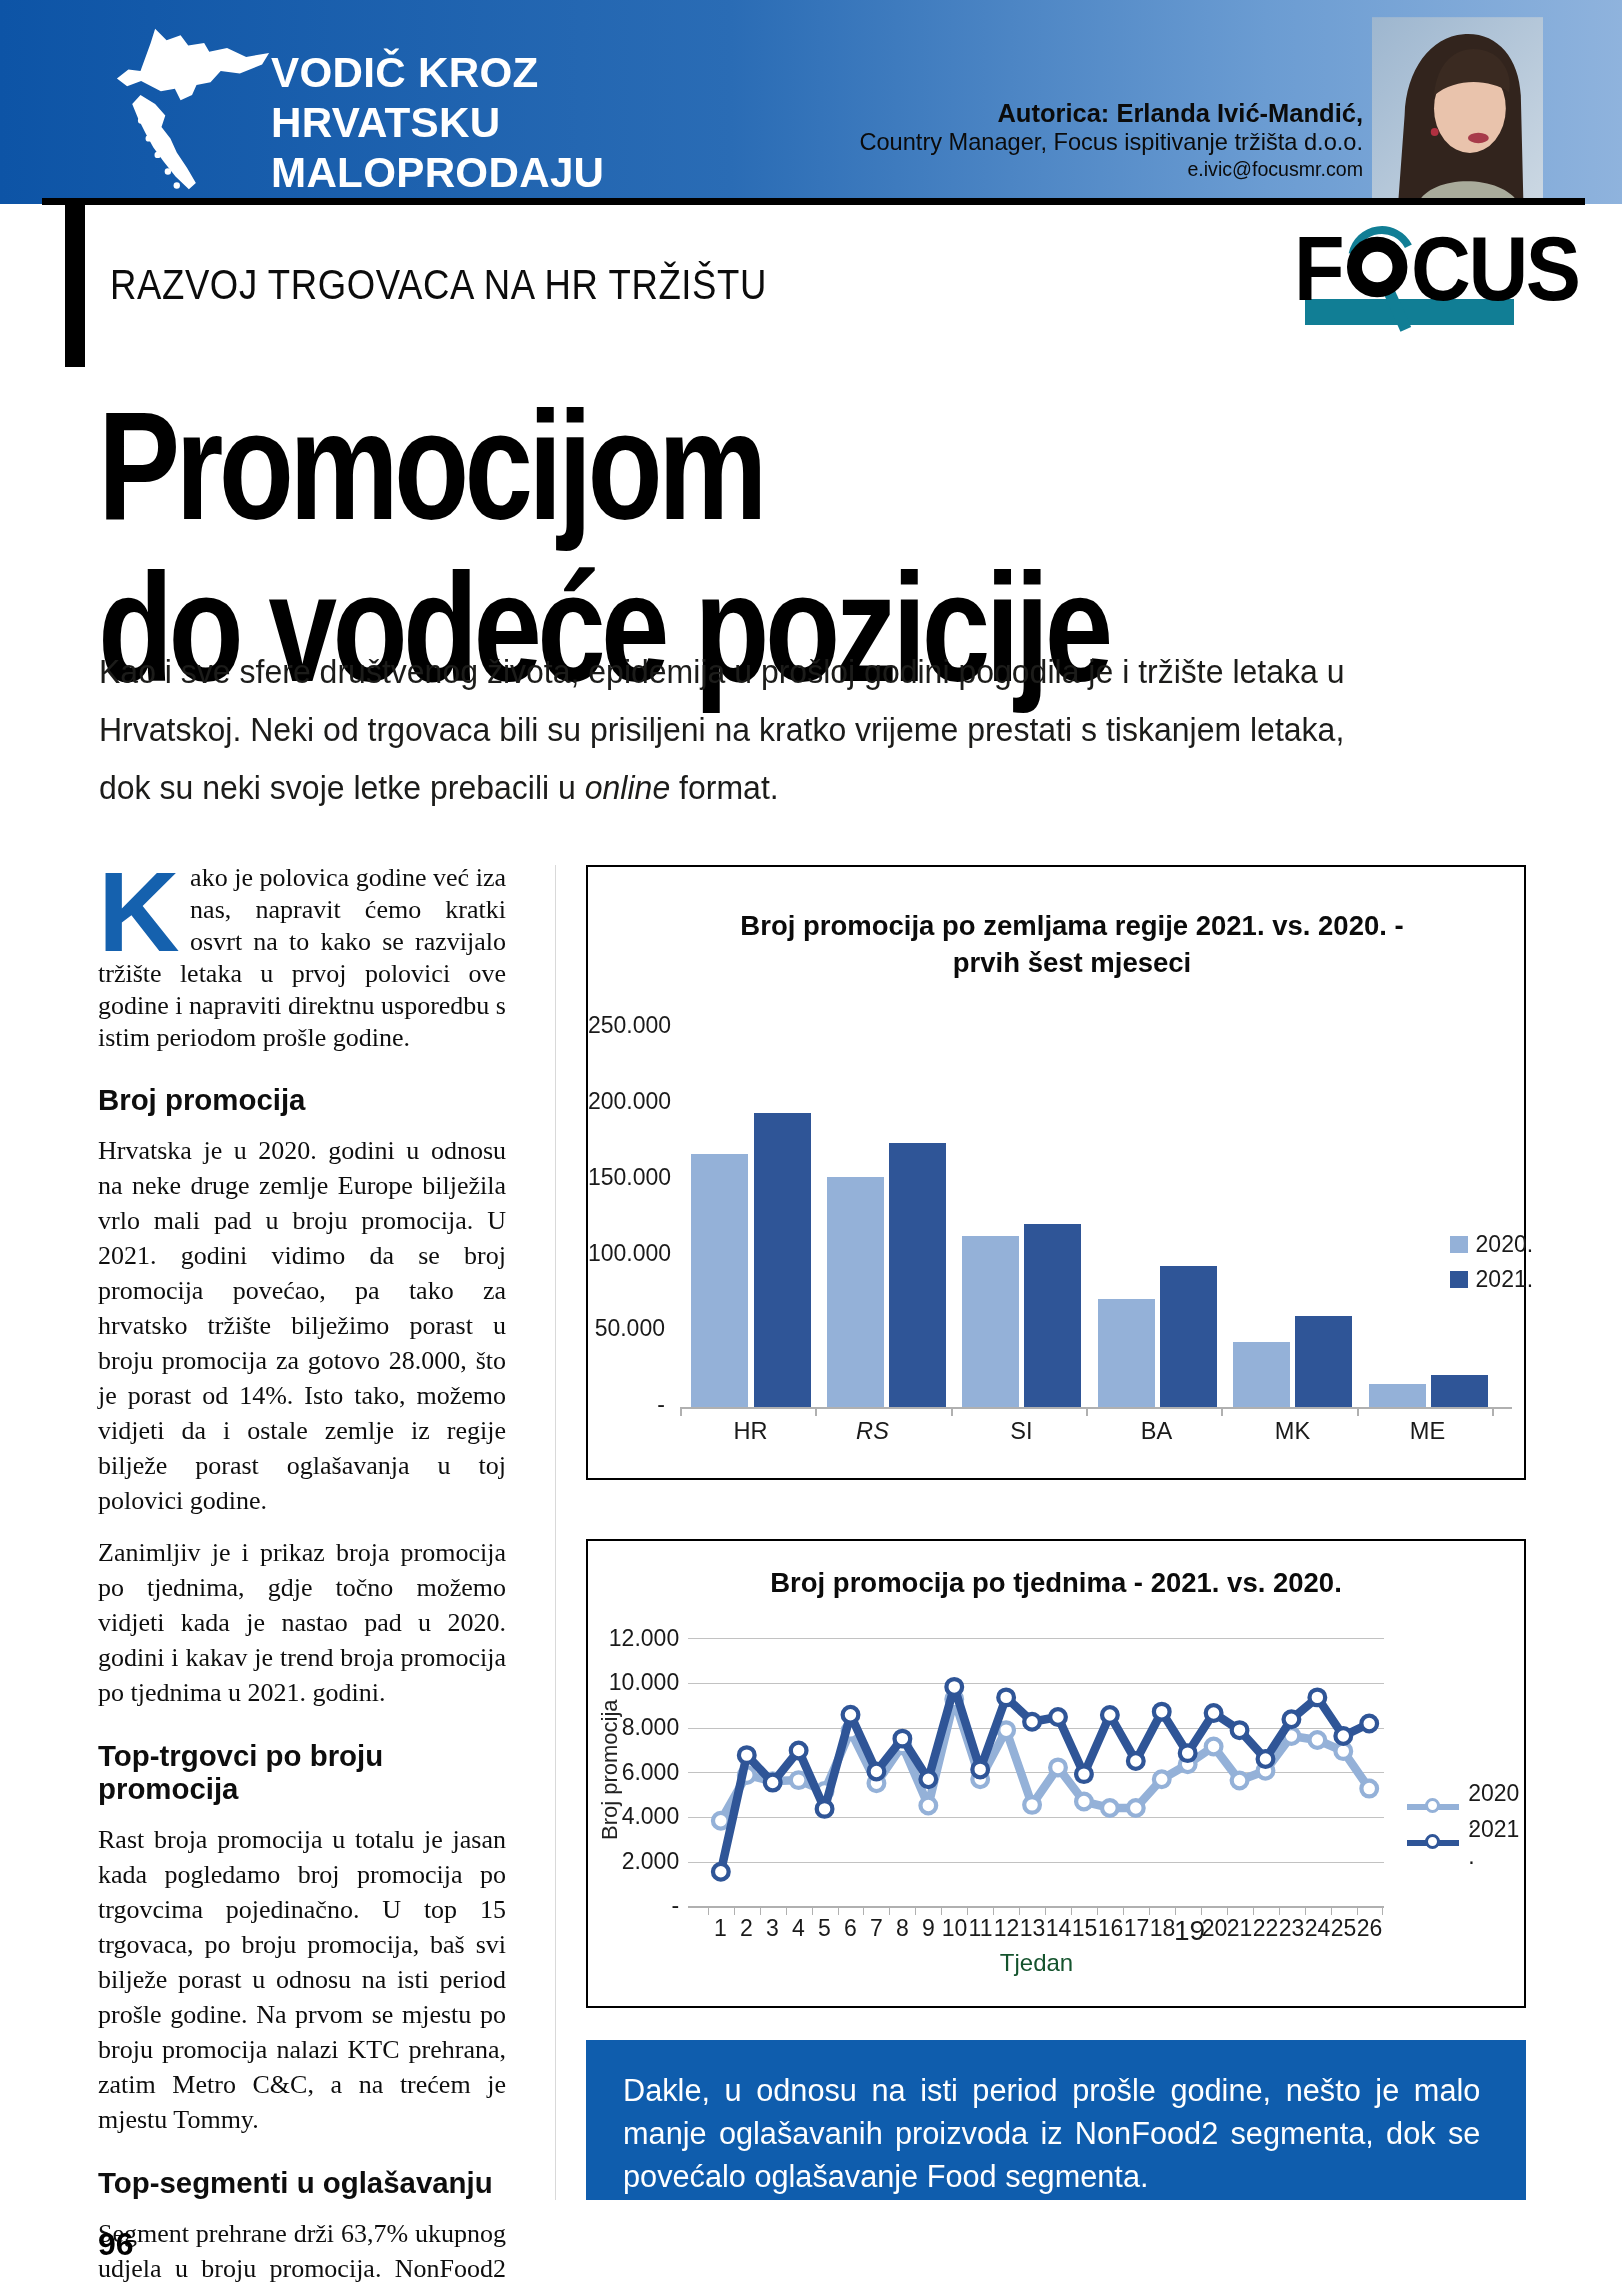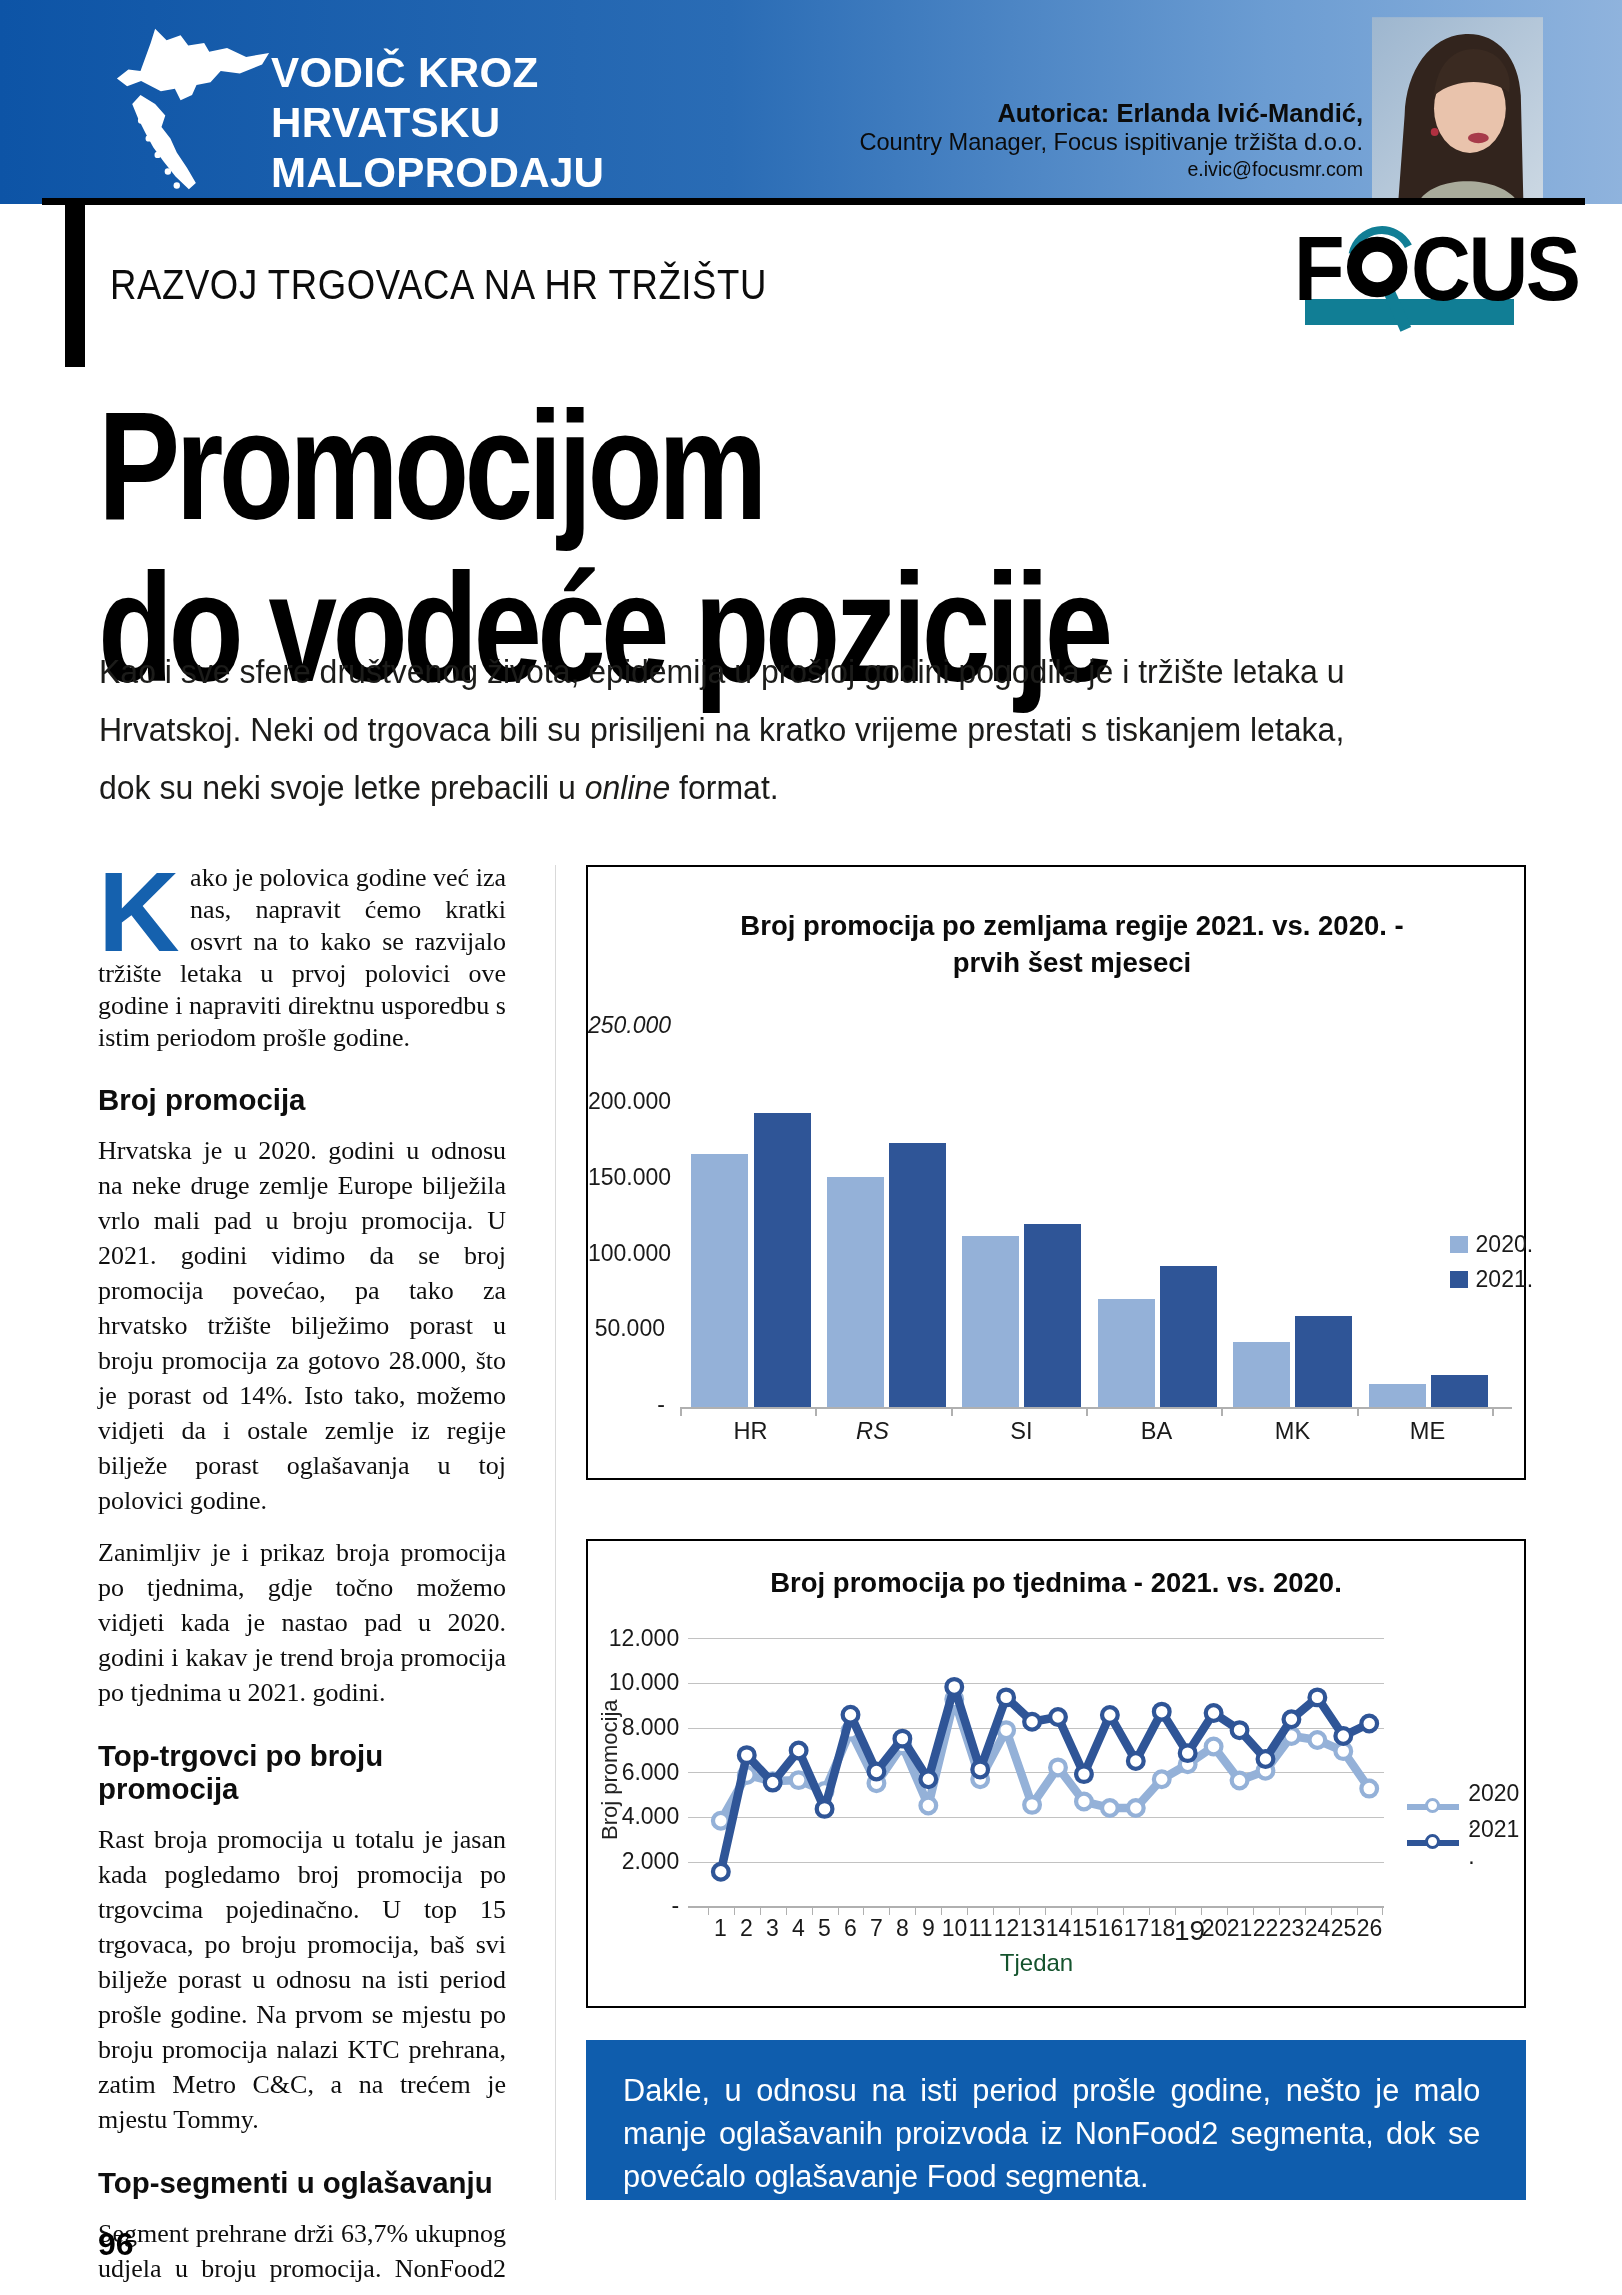--- a/index.html
+++ b/index.html
@@ -159,21 +159,21 @@
   <h3 class="ctitle bar" style="margin:16px;">
     <span style="display:block;">Broj promocija po zemljama regije 2021. vs. 2020. -</span>
     <span style="display:block;">prvih šest mjeseci</span>
   </h3>
   <div id="barPlot" style="position: absolute; left: 0px; top: 0px; width: 100%; height: 100%;">
       <div class="ytick" style="left: 0px; top: 524px; width: 77px;">-</div>
       <div class="ytick" style="left: 0px; top: 448px; width: 77px;">50.000</div>
       <div class="ytick" style="left: 0px; top: 373px; width: 77px;">100.000</div>
       <div class="ytick" style="left: 0px; top: 297px; width: 77px;">150.000</div>
       <div class="ytick" style="left: 0px; top: 221px; width: 77px;">200.000</div>
-      <div class="ytick" style="left: 0px; top: 145px; width: 77px; font-style: italic;">250.000</div>
+      <div class="ytick" style="left: 0px; top: 145px; width: 77px;">250.000</div>
       <div class="axis" style="left: 92px; top: 540px; width: 832px; height: 2px;"></div>
       <div class="axis" style="left: 92px; top: 540px; width: 2px; height: 9.2px;"></div>
       <div class="axis" style="left: 227px; top: 540px; width: 2px; height: 9.2px;"></div>
       <div class="axis" style="left: 363px; top: 540px; width: 2px; height: 9.2px;"></div>
       <div class="axis" style="left: 498px; top: 540px; width: 2px; height: 9.2px;"></div>
       <div class="axis" style="left: 633px; top: 540px; width: 2px; height: 9.2px;"></div>
       <div class="axis" style="left: 769px; top: 540px; width: 2px; height: 9.2px;"></div>
       <div class="axis" style="left: 904px; top: 540px; width: 2px; height: 9.2px;"></div>
       <div class="bar-rect" style="left: 103px; top: 287px; width: 57px; height: 253px; background: rgb(148, 177, 216);"></div>
       <div class="bar-rect" style="left: 166px; top: 246px; width: 57px; height: 294px; background: rgb(47, 85, 151);"></div>

